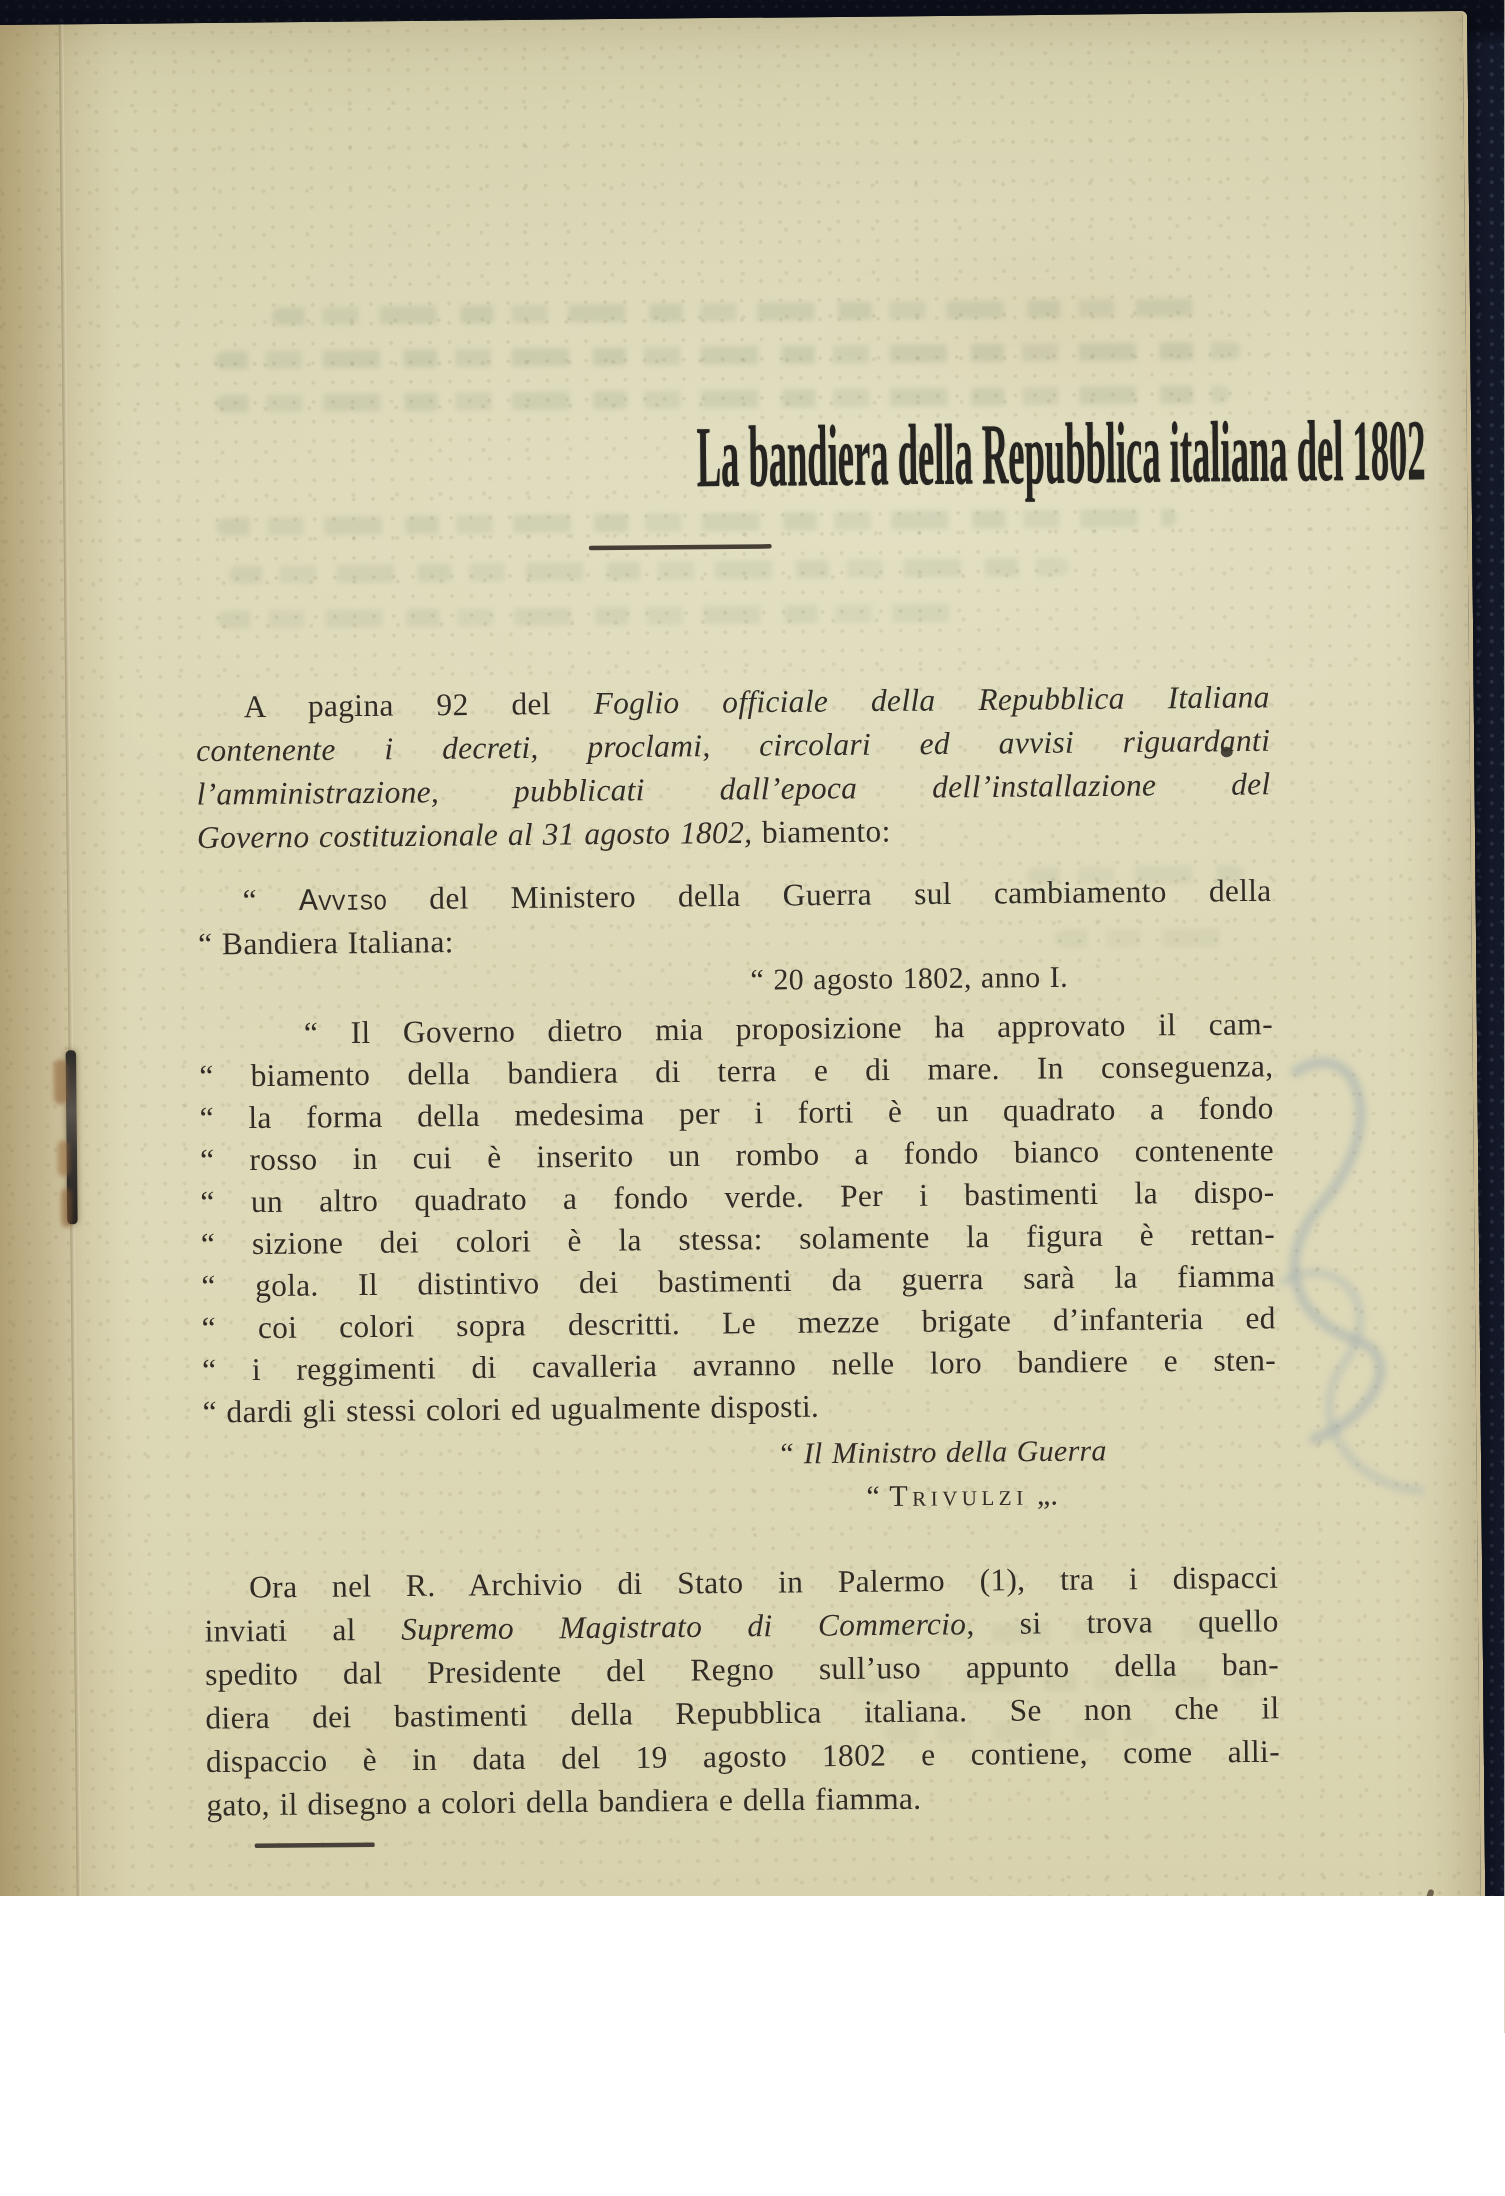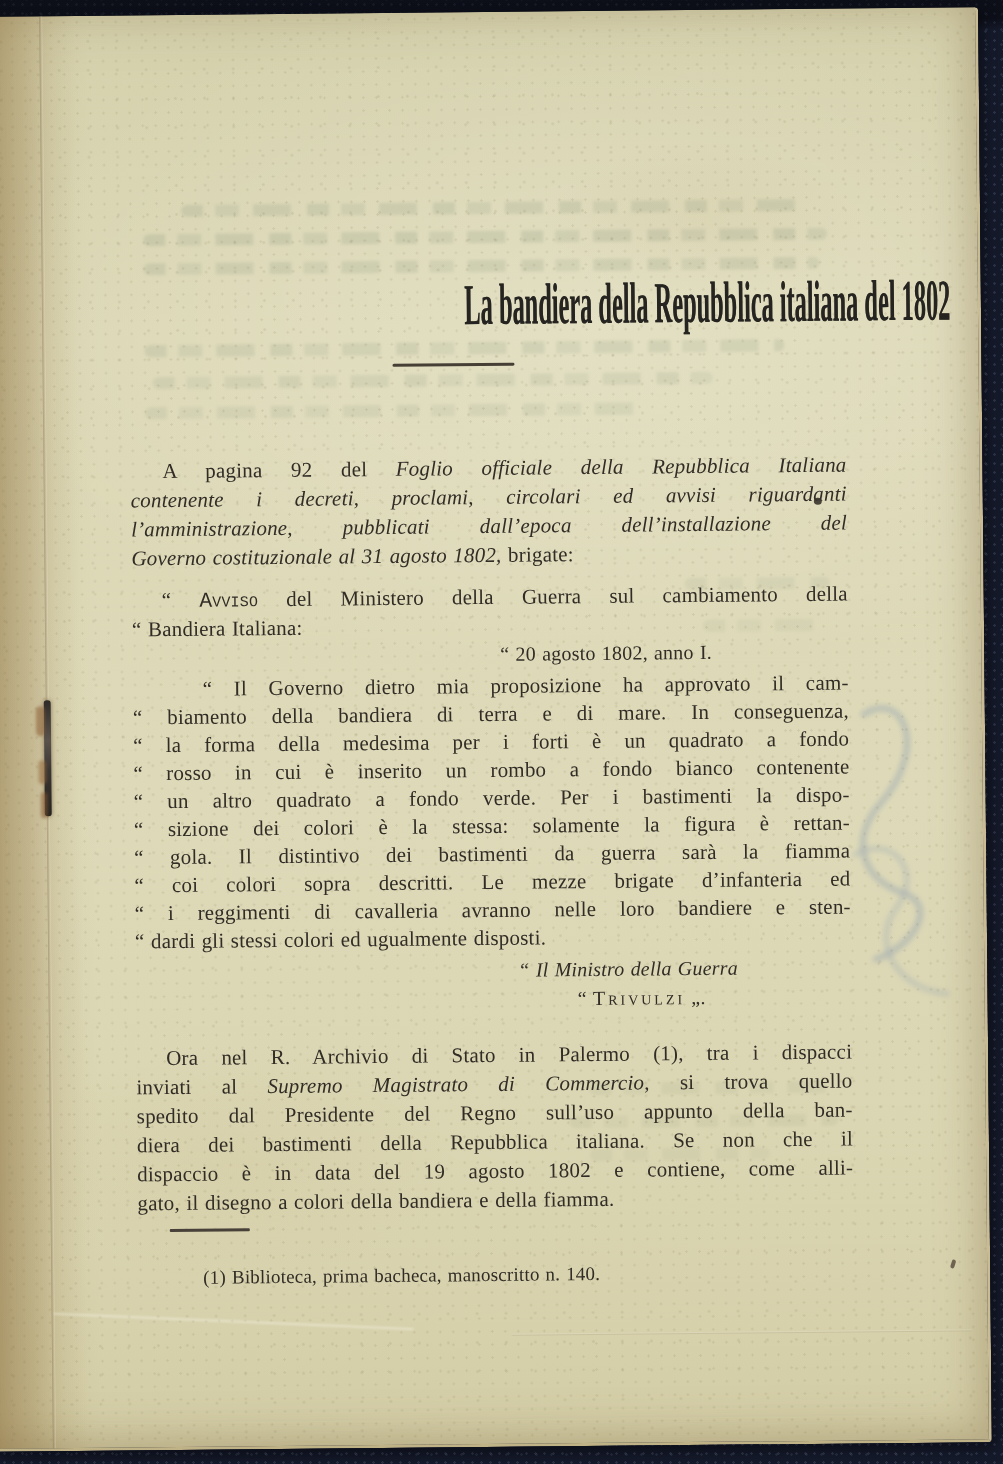--- a/index.html
+++ b/index.html
@@ -1,21 +1,21 @@
 <!DOCTYPE html>
 <html><head>
 <meta charset="utf-8">
 <style>
   html,body{margin:0;padding:0;}
   body{
     width:1003px;height:1464px;overflow:hidden;
     font-family:"Liberation Serif",serif;
   }
   .viewport{
-    position:relative;width:1003px;height:1464px;overflow:hidden;
+    position:relative;width:1003px;height:1264px;overflow:hidden;
     background-color:#151a2b;
     background-image:
       linear-gradient(180deg, rgba(5,6,9,.55) 0px, rgba(5,6,9,.55) 18px, rgba(5,6,9,0) 30px),
       radial-gradient(rgba(128,140,170,.22) 1px, transparent 1.5px),
       radial-gradient(rgba(82,94,122,.28) 1px, transparent 1.5px);
     background-size:100% 100%, 9px 9px, 15px 15px;
     background-position:0 0, 0 0, 4px 7px;
   }
   .page{
     position:absolute;left:-14px;top:12px;width:996px;height:1432px;
@@ -132,21 +132,21 @@
       <span class="title-inner">La bandiera della Repubblica italiana del 1802</span>
     </div>
     <div class="title-rule"></div>
 
     <div class="content">
 
       <div class="block" style="top:442px">
         <div class="tl j ind32"><span>A pagina 92 del </span><span class="it">Foglio officiale della Repubblica Italiana</span></div>
         <div class="tl j it"><span>contenente i decreti, proclami, circolari ed avvisi riguardanti</span></div>
         <div class="tl j it"><span>l’amministrazione, pubblicati dall’epoca dell’installazione del</span></div>
-        <div class="tl nj"><span class="it">Governo costituzionale al 31 agosto 1802,</span><span> brigate:</span></div>
+        <div class="tl nj"><span class="it">Governo costituzionale al 31 agosto 1802,</span><span> biamento:</span></div>
       </div>
 
       <div class="block" style="top:571px">
         <div class="tl j ind30"><span>“ </span><span class="sc">Avviso</span><span> del Ministero della Guerra sul cambiamento della</span></div>
         <div class="tl nj"><span>“ Bandiera Italiana:</span></div>
       </div>
 
       <div class="block" style="top:628px">
         <div class="tl nj date-line"><span>“ 20 agosto 1802, anno I.</span></div>
       </div>

